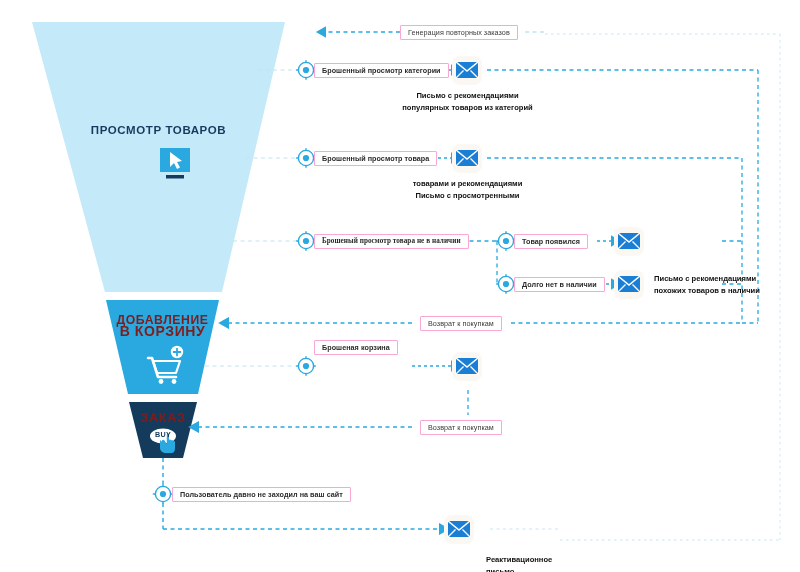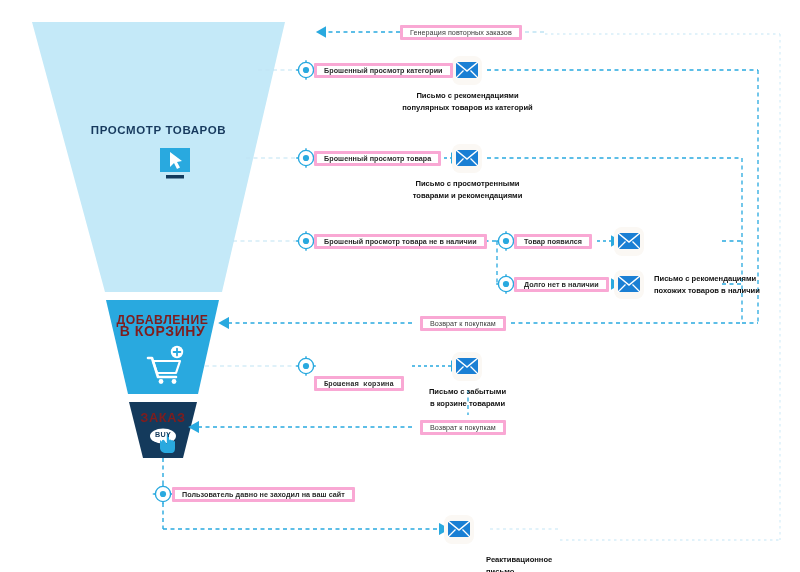--- a/index.html
+++ b/index.html
@@ -1,21 +1,21 @@
 <!DOCTYPE html>
 <html><head>
 <meta charset="utf-8">
 <style>
   html,body{margin:0;padding:0;background:#ffffff;}
   body{width:800px;height:572px;position:relative;overflow:hidden;
        font-family:"Liberation Sans","DejaVu Sans",sans-serif;}
   #stage{position:absolute;left:0;top:0;width:800px;height:572px;}
   svg{position:absolute;left:0;top:0;}
 
-  .lbl{position:absolute;box-sizing:border-box;border:3px solid #f9a8d4;
+  .lbl{position:absolute;box-sizing:border-box;border:1px solid #f9a8d4;
        background:#ffffff;color:#2b2b2b;font-size:7.2px;font-weight:700;
        letter-spacing:.05px;white-space:nowrap;
        display:flex;align-items:center;justify-content:center;
        padding:0 7px;height:15px;border-radius:1px;}
   .lbl.plain{font-weight:400;color:#3a3a3a;}
 
   .mailtxt{position:absolute;color:#111111;font-size:7.6px;font-weight:700;
            line-height:11.5px;white-space:nowrap;}
   .mailtxt.ctr{text-align:center;}
 
@@ -210,53 +210,49 @@
 
   <div class="funnel-txt white" style="left:129px;top:410px;width:68px;font-size:12.8px;">ЗАКАЗ</div>
   <div class="funnel-txt" style="left:149px;top:430px;width:28px;font-size:7.2px;color:#143a5c;letter-spacing:.2px;">BUY</div>
 
   <div class="lbl plain" style="left:400px;top:24.5px;">Генерация повторных заказов</div>
 
   <div class="lbl" style="left:314px;top:62.5px;">Брошенный просмотр категории</div>
 
   <div class="lbl" style="left:314px;top:150.5px;">Брошенный просмотр товара</div>
 
-  <div class="lbl" style="left:314px;top:233.5px;">Брошеный просмотр товара не в наличии</div>
+  <div class="lbl" style="left:314px;top:233.5px;font-family:Liberation Serif, serif;">Брошеный просмотр товара не в наличии</div>
 
   <div class="lbl" style="left:514px;top:233.5px;">Товар появился</div>
 
   <div class="lbl" style="left:514px;top:276.5px;">Долго нет в наличии</div>
 
   <div class="lbl plain" style="left:420px;top:315.5px;">Возврат к покупкам</div>
 
-  <div class="lbl" style="left:314px;top:376px;font-family:Liberation Mono, monospace;">Брошеная корзина</div>
+  <div class="lbl" style="left:314px;top:340px;">Брошеная корзина</div>
 
   <div class="lbl plain" style="left:420px;top:419.5px;">Возврат к покупкам</div>
 
   <div class="lbl" style="left:172px;top:486.5px;">Пользователь давно не заходил на ваш сайт</div>
 
   <div class="mailtxt ctr" style="left:385px;top:90px;width:165px;">
     <div>Письмо с рекомендациями</div>
     <div>популярных товаров из категорий</div>
   </div>
 
   <div class="mailtxt ctr" style="left:385px;top:178px;width:165px;">
+    <div>товарами и рекомендациями</div>
     <div>Письмо с просмотренными</div>
-    <div>товарами и рекомендациями</div>
   </div>
 
 
   <div class="mailtxt" style="left:654px;top:273px;">
     <div>Письмо с рекомендациями</div>
     <div>похожих товаров в наличии</div>
   </div>
 
-  <div class="mailtxt ctr" style="left:400px;top:386px;width:135px;">
-    <div>Письмо с забытыми</div>
-    <div>в корзине товарами</div>
-  </div>
 
   <div class="mailtxt" style="left:486px;top:518px;margin-top:36px;">
     <div>Реактивационное</div>
     <div>письмо</div>
   </div>
 
 </div>
 
 </body></html>

